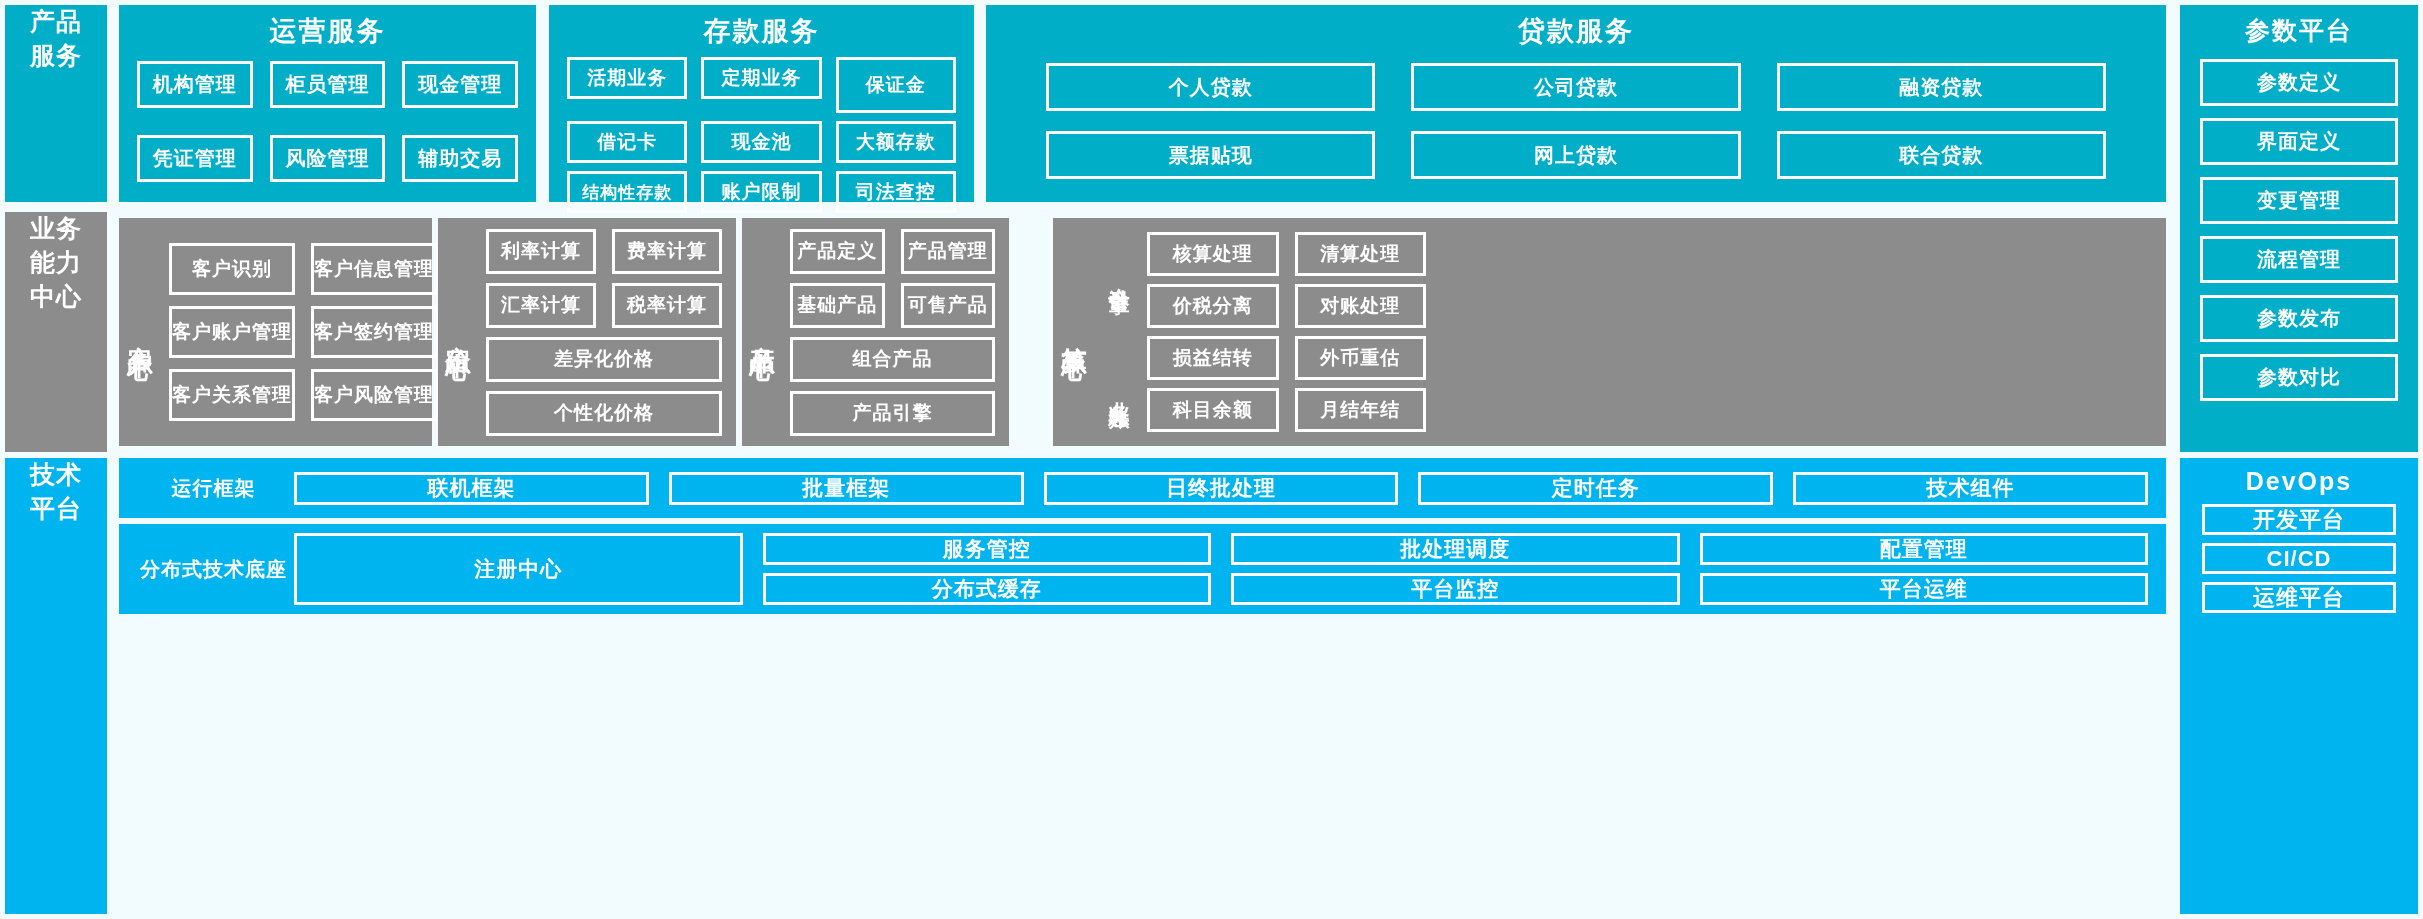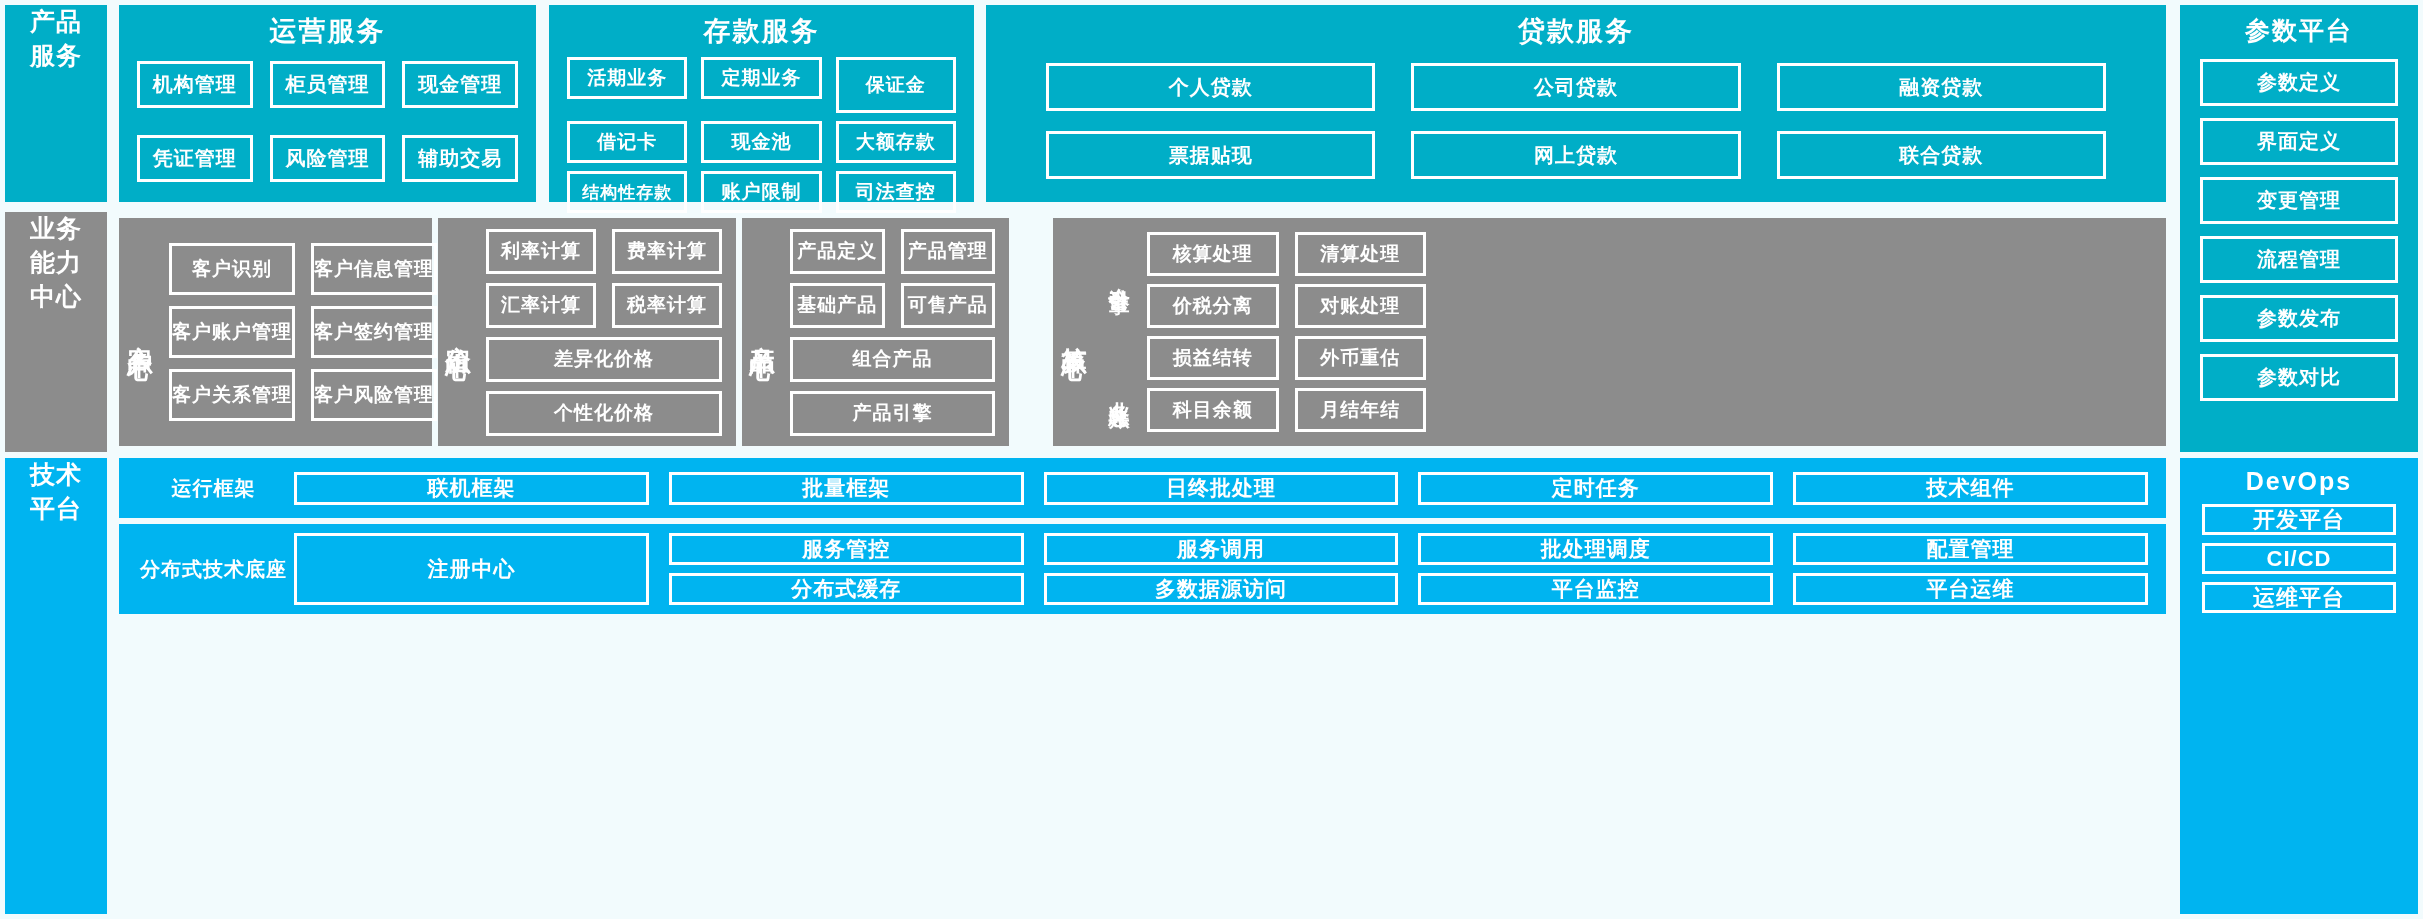--- a/index.html
+++ b/index.html
@@ -299,24 +299,20 @@
       <div class="tech-name">分布式技术底座</div>
       <div class="tech-tiles">
         <div class="tech-col reg-tile">
             <div class="tile">注册中心</div>
           </div>
         <div class="tech-col">
           <div class="tile">服务管控</div>
           <div class="tile">分布式缓存</div>
         </div>
         <div class="tech-col">
-          <div class="tile">服务调用</div>
-          <div class="tile">多数据源访问</div>
-        </div>
-        <div class="tech-col">
           <div class="tile">批处理调度</div>
           <div class="tile">平台监控</div>
         </div>
         <div class="tech-col">
           <div class="tile">配置管理</div>
           <div class="tile">平台运维</div>
         </div>
       </div>
     </div>
   </div>

